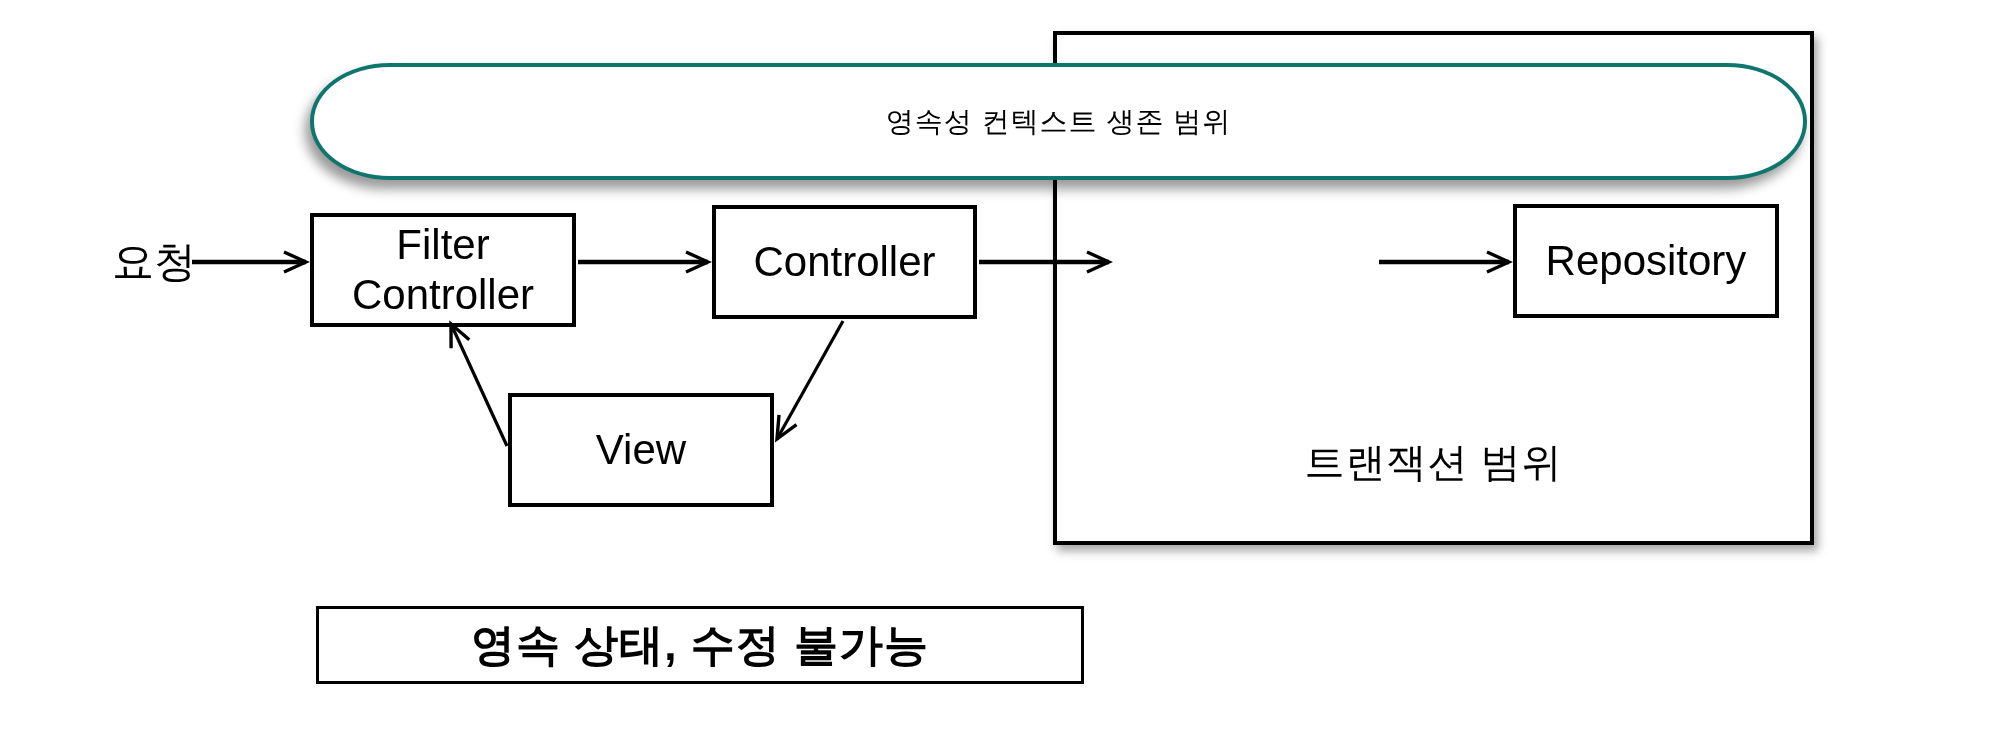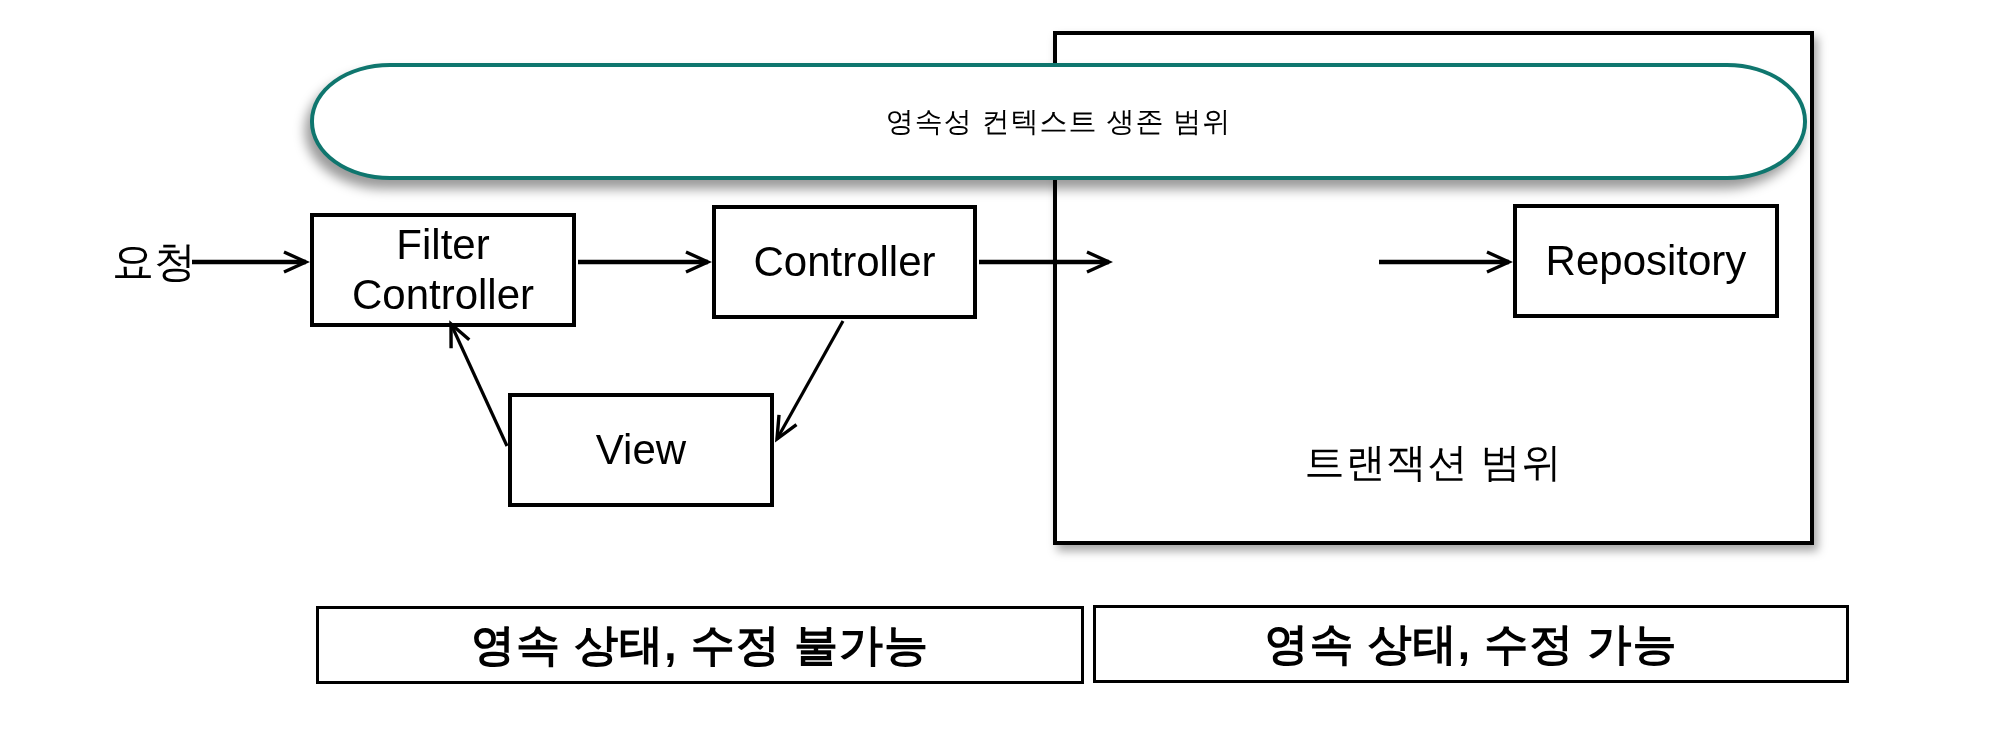--- a/index.html
+++ b/index.html
@@ -152,23 +152,20 @@
   </div>
 
   <div class="node node-repository">
     <span>Repository</span>
   </div>
 
   <div class="footer-box footer-left">
     <span>영속 상태, 수정 불가능</span>
   </div>
 
-  <div class="footer-box footer-right">
-    <span>영속 상태, 수정 가능</span>
-  </div>
 
   <svg class="arrows" viewBox="0 0 2012 748" xmlns="http://www.w3.org/2000/svg">
     <defs>
       <marker id="openArrow" markerUnits="userSpaceOnUse" markerWidth="30" markerHeight="26" viewBox="0 0 30 26" refX="26" refY="13" orient="auto">
         <path d="M4 3 L26 13 L4 23" fill="none" stroke="#000" stroke-width="3.4"></path>
       </marker>
     </defs>
 
     <path class="shaft" d="M192 262 L306 262" stroke-width="4.5" marker-end="url(#openArrow)"></path>
 

